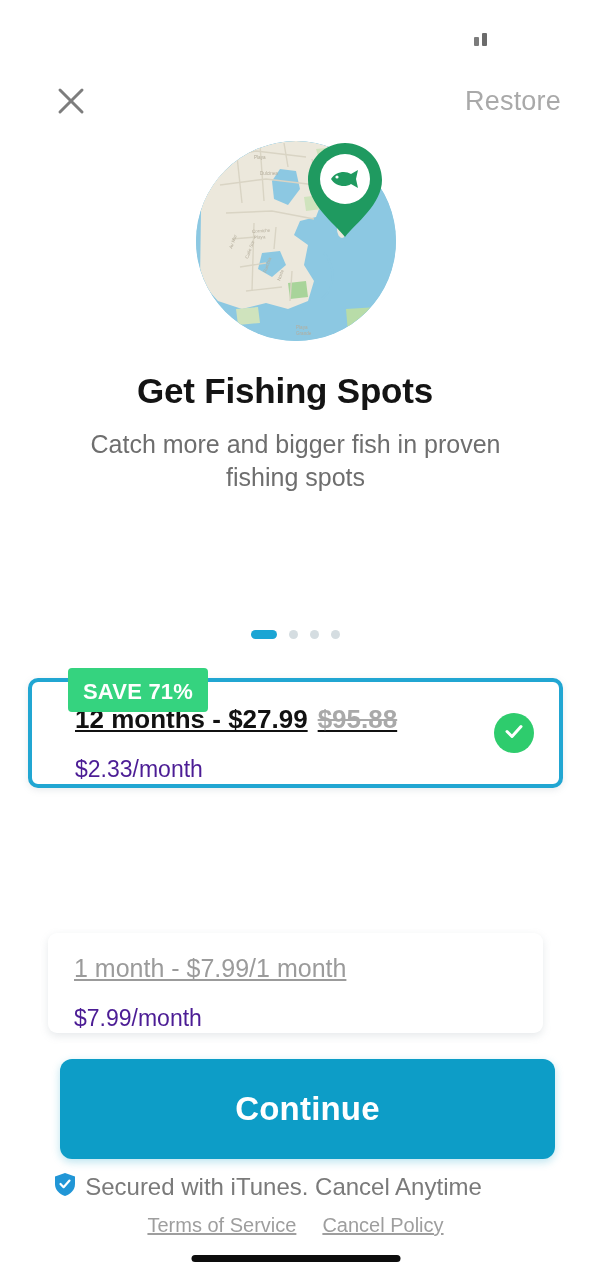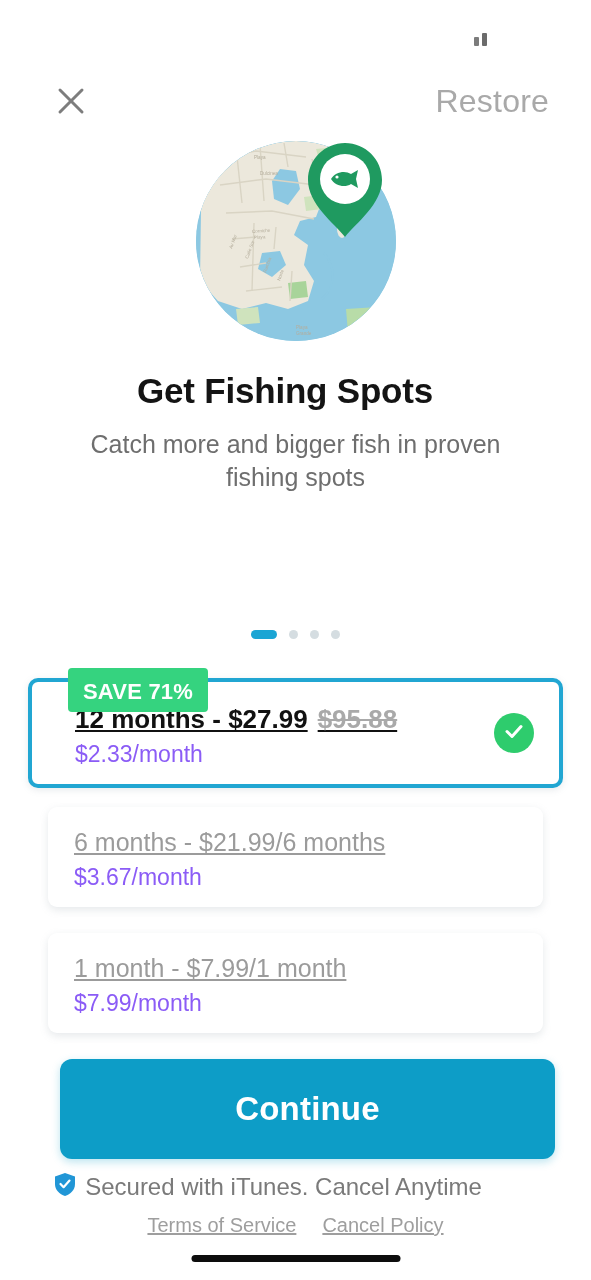--- a/index.html
+++ b/index.html
@@ -54,22 +54,22 @@
     height: 46px;
     display: flex;
     align-items: center;
     justify-content: center;
     cursor: pointer;
   }
   .close-btn svg { display: block; }
   .restore-btn {
     position: absolute;
     top: 79px;
-    right: 42px;
-    font-size: 32px;
+    right: 30px;
+    font-size: 27px;
     color: #a9a9a9;
     letter-spacing: .2px;
     font-weight: 400;
     cursor: pointer;
     line-height: 44px;
   }
 
   
   .hero {
     position: absolute;
@@ -185,22 +185,22 @@
   }
   .plan-strike {
     color: #a9a9a9;
     font-weight: 700;
     text-decoration: line-through;
     margin-left: 10px;
   }
   .plan-sub {
     font-size: 23px;
     line-height: 30px;
-    color: #8b5cf6;
-    margin-top: 4px;
+    color: #4c1d95;
+    margin-top: 19px;
     font-weight: 400;
   }
 
   .save-badge {
     position: absolute;
     top: -14px;
     left: 36px;
     background: #35d37f;
     color: #ffffff;
     font-size: 22px;
@@ -409,26 +409,20 @@
     </div>
     <div class="check-badge">
       <span>
         <svg width="22" height="22" viewBox="0 0 22 22">
           <polyline points="4,11.5 9,16.5 18,6.5" fill="none" stroke="#ffffff" stroke-width="3" stroke-linecap="round" stroke-linejoin="round"></polyline>
         </svg>
       </span>
     </div>
   </div>
 
-  <div class="plan plan-idle plan-2">
-    <div class="plan-body">
-      <div class="plan-main">6 months - $21.99/6 months</div>
-      <div class="plan-sub">$3.67/month</div>
-    </div>
-  </div>
 
   <div class="plan plan-idle plan-3">
     <div class="plan-body">
       <div class="plan-main">1 month - $7.99/1 month</div>
       <div class="plan-sub">$7.99/month</div>
     </div>
   </div>
 
   <button class="cta">Continue</button>
 

